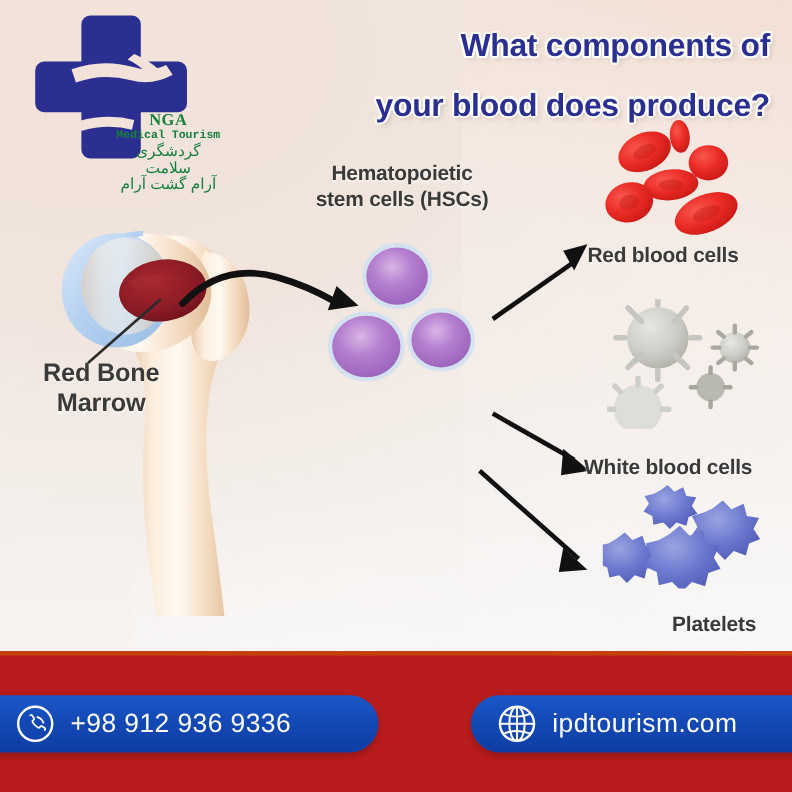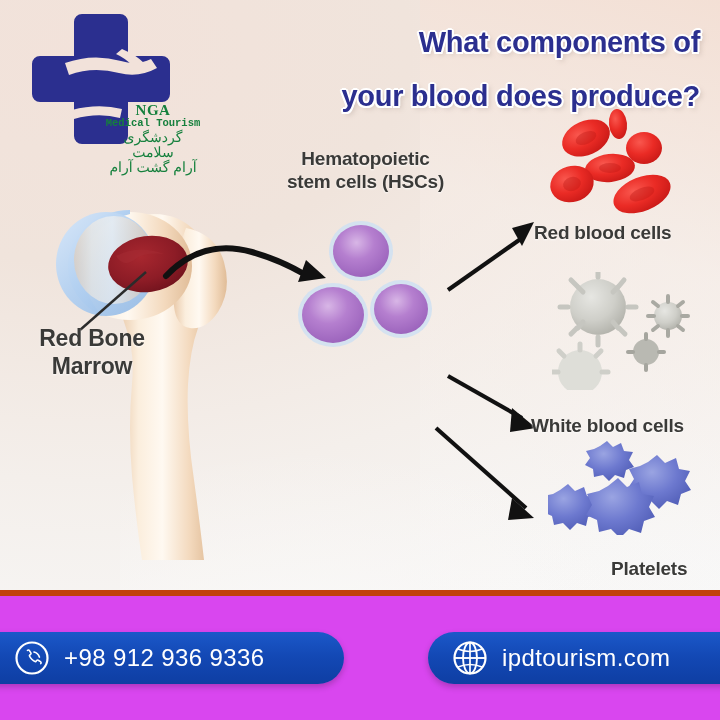--- a/index.html
+++ b/index.html
@@ -135,22 +135,22 @@
   #wbcs { left: 552px; top: 272px; width: 170px; height: 118px; }
   #platelets { left: 548px; top: 440px; width: 155px; height: 95px; }
   #arrows { position: absolute; left: 430px; top: 190px; width: 150px; height: 340px; }
   #curvearrow { position: absolute; left: 160px; top: 232px; width: 175px; height: 80px; }
 
   
   .footer {
     position: absolute;
     left: 0; bottom: 0;
     width: 720px; height: 124px;
-    background: #d946ef;
-    border-top: 6px solid #c2410c;
+    background: #b91c1c;
+    border-top: 4px solid #c2410c;
   }
   .pill {
     position: absolute;
     display: flex;
     align-items: center;
     height: 52px;
     border-radius: 26px;
     background: linear-gradient(180deg, #1b58c9 0%, #1348b4 48%, #0e3ea3 100%);
     box-shadow: 0 3px 6px rgba(0,0,0,0.22);
   }

